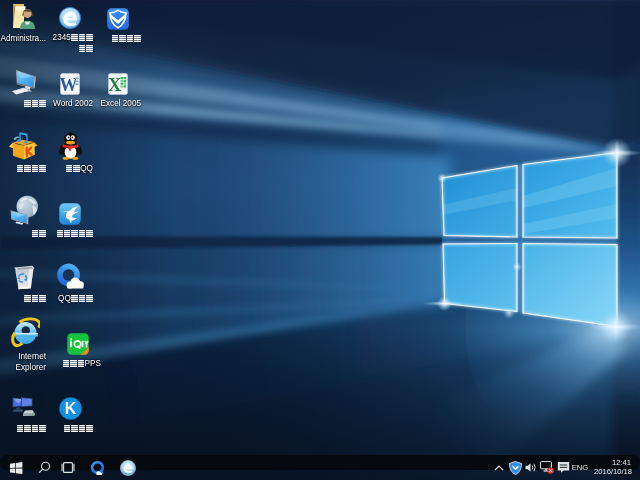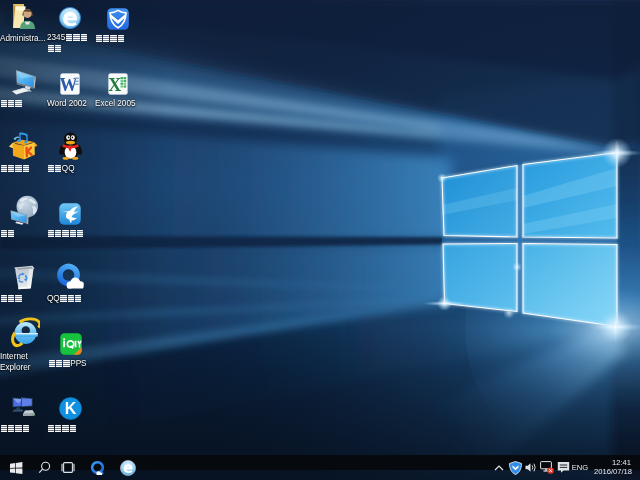--- a/index.html
+++ b/index.html
@@ -1,26 +1,26 @@
 <!DOCTYPE html>
 <html><head>
 <meta charset="utf-8">
 <style>
   html,body{margin:0;padding:0;width:640px;height:480px;overflow:hidden;background:#0a1a33;
     font-family:"Liberation Sans", sans-serif;}
   #scene{position:relative;width:640px;height:480px;}
   #wall{position:absolute;left:0;top:0;}
-  .icon{position:absolute;width:46px;text-align:left;}
+  .icon{position:absolute;width:46px;text-align:right;}
   .icon .img{height:28px;display:flex;align-items:flex-end;justify-content:center;}
   .lbl{margin-top:3px;color:#fff;font-size:8.2px;line-height:11px;
        text-shadow:0 1px 2px rgba(0,0,0,.9),0 0 2px rgba(0,0,0,.8);}
   .cj{display:inline-block;width:6.4px;height:7.1px;margin:0 .5px;vertical-align:-1px;
       background:repeating-linear-gradient(180deg,#fff 0,#fff 1.25px,rgba(255,255,255,.42) 1.25px,rgba(255,255,255,.42) 2.05px);
       filter:blur(.35px);opacity:1;border-radius:.5px;}
-  #taskbar{position:absolute;left:0;top:455px;width:640px;height:15px;background:#06090d;}
+  #taskbar{position:absolute;left:0;top:455px;width:640px;height:15px;background:#06090d;border-radius:8px;}
   .tbi{position:absolute;top:0;height:25px;display:flex;align-items:center;justify-content:center;}
 </style>
 </head>
 <body>
 <div id="scene">
 <svg id="wall" width="640" height="480" viewBox="0 0 640 480">
   <defs>
     <linearGradient id="bgv" x1="0" y1="0" x2="0" y2="1">
       <stop offset="0" stop-color="#0c1c36"></stop>
       <stop offset="0.38" stop-color="#143158"></stop>
@@ -483,21 +483,21 @@
   <circle cx="19.5" cy="16" r="11" fill="url(#ieg)"></circle>
   <circle cx="19.8" cy="13.5" r="4.2" fill="#16273f"></circle>
   <rect x="8.6" y="16" width="23.2" height="3.7" fill="url(#ieg)"></rect>
   <rect x="8.6" y="16" width="23.2" height="1.2" fill="#eaf7fe" opacity="0.8"></rect>
   <path d="M8.8,15.5 C6.6,19 6.2,23.6 7.6,26.3 C8.8,28.5 11.2,29.1 13.6,28 C14.6,27.5 15.5,26.9 16.3,26.2" fill="none" stroke="#f2c218" stroke-width="3"></path>
  </svg>
         </div>
  <div class="lbl">Internet<br>Explorer</div>
 </div>
 
-<div class="icon" style="left:48px;top:327px">
+<div class="icon" style="left:55px;top:327px">
  <div class="img">
           <svg width="22" height="22" viewBox="0 0 22 22">
   <rect x="0.3" y="0.3" width="21.4" height="21.4" rx="4.2" fill="#17c23d"></rect>
   <path d="M21.7,14 L21.7,17.5 a4.2,4.2 0 0 1 -4.2,4.2 l-4,0 Z" fill="#f08419"></path>
   <rect x="3.2" y="7.8" width="1.8" height="6.4" fill="#ffffff"></rect>
   <circle cx="4.1" cy="6.3" r="1" fill="#ffffff"></circle>
   <path d="M10.5,7.8 a3.2,3.2 0 1 0 0.01,0 M10.5,12.8 l2.8,2.6" fill="none" stroke="#ffffff" stroke-width="1.7"></path>
   <rect x="14.6" y="7.8" width="1.8" height="6.4" fill="#ffffff"></rect>
   <path d="M18,7.8 l1.5,3.4 1.5,-3.4 M19.5,11 l0,3.4" fill="none" stroke="#ffffff" stroke-width="1.5"></path>
  </svg>
@@ -613,16 +613,16 @@
  <div class="tbi" style="left:555px;width:16px">
   <svg width="13" height="13" viewBox="0 0 13 13">
    <path d="M0.8,1 L12.2,1 L12.2,9.4 L6.5,9.4 L4,11.8 L4,9.4 L0.8,9.4 Z" fill="#dfe3e6"></path>
    <line x1="2.8" y1="4" x2="10.2" y2="4" stroke="#10151a" stroke-width="0.9"></line>
    <line x1="2.8" y1="6.4" x2="10.2" y2="6.4" stroke="#10151a" stroke-width="0.9"></line>
   </svg>
  </div>
  <div class="tbi" style="left:569px;width:22px;color:#e8eaec;font-size:7.6px;">ENG</div>
  <div class="tbi" style="left:594px;width:37px;color:#e8eaec;font-size:7.6px;line-height:9px;text-align:right;display:block;padding-top:3.2px">
    <div>12:41</div>
-        <div>2016/07/18</div>
+        <div>2016/10/18</div>
  </div>
 </div>
 </div>
 
 </body></html>

